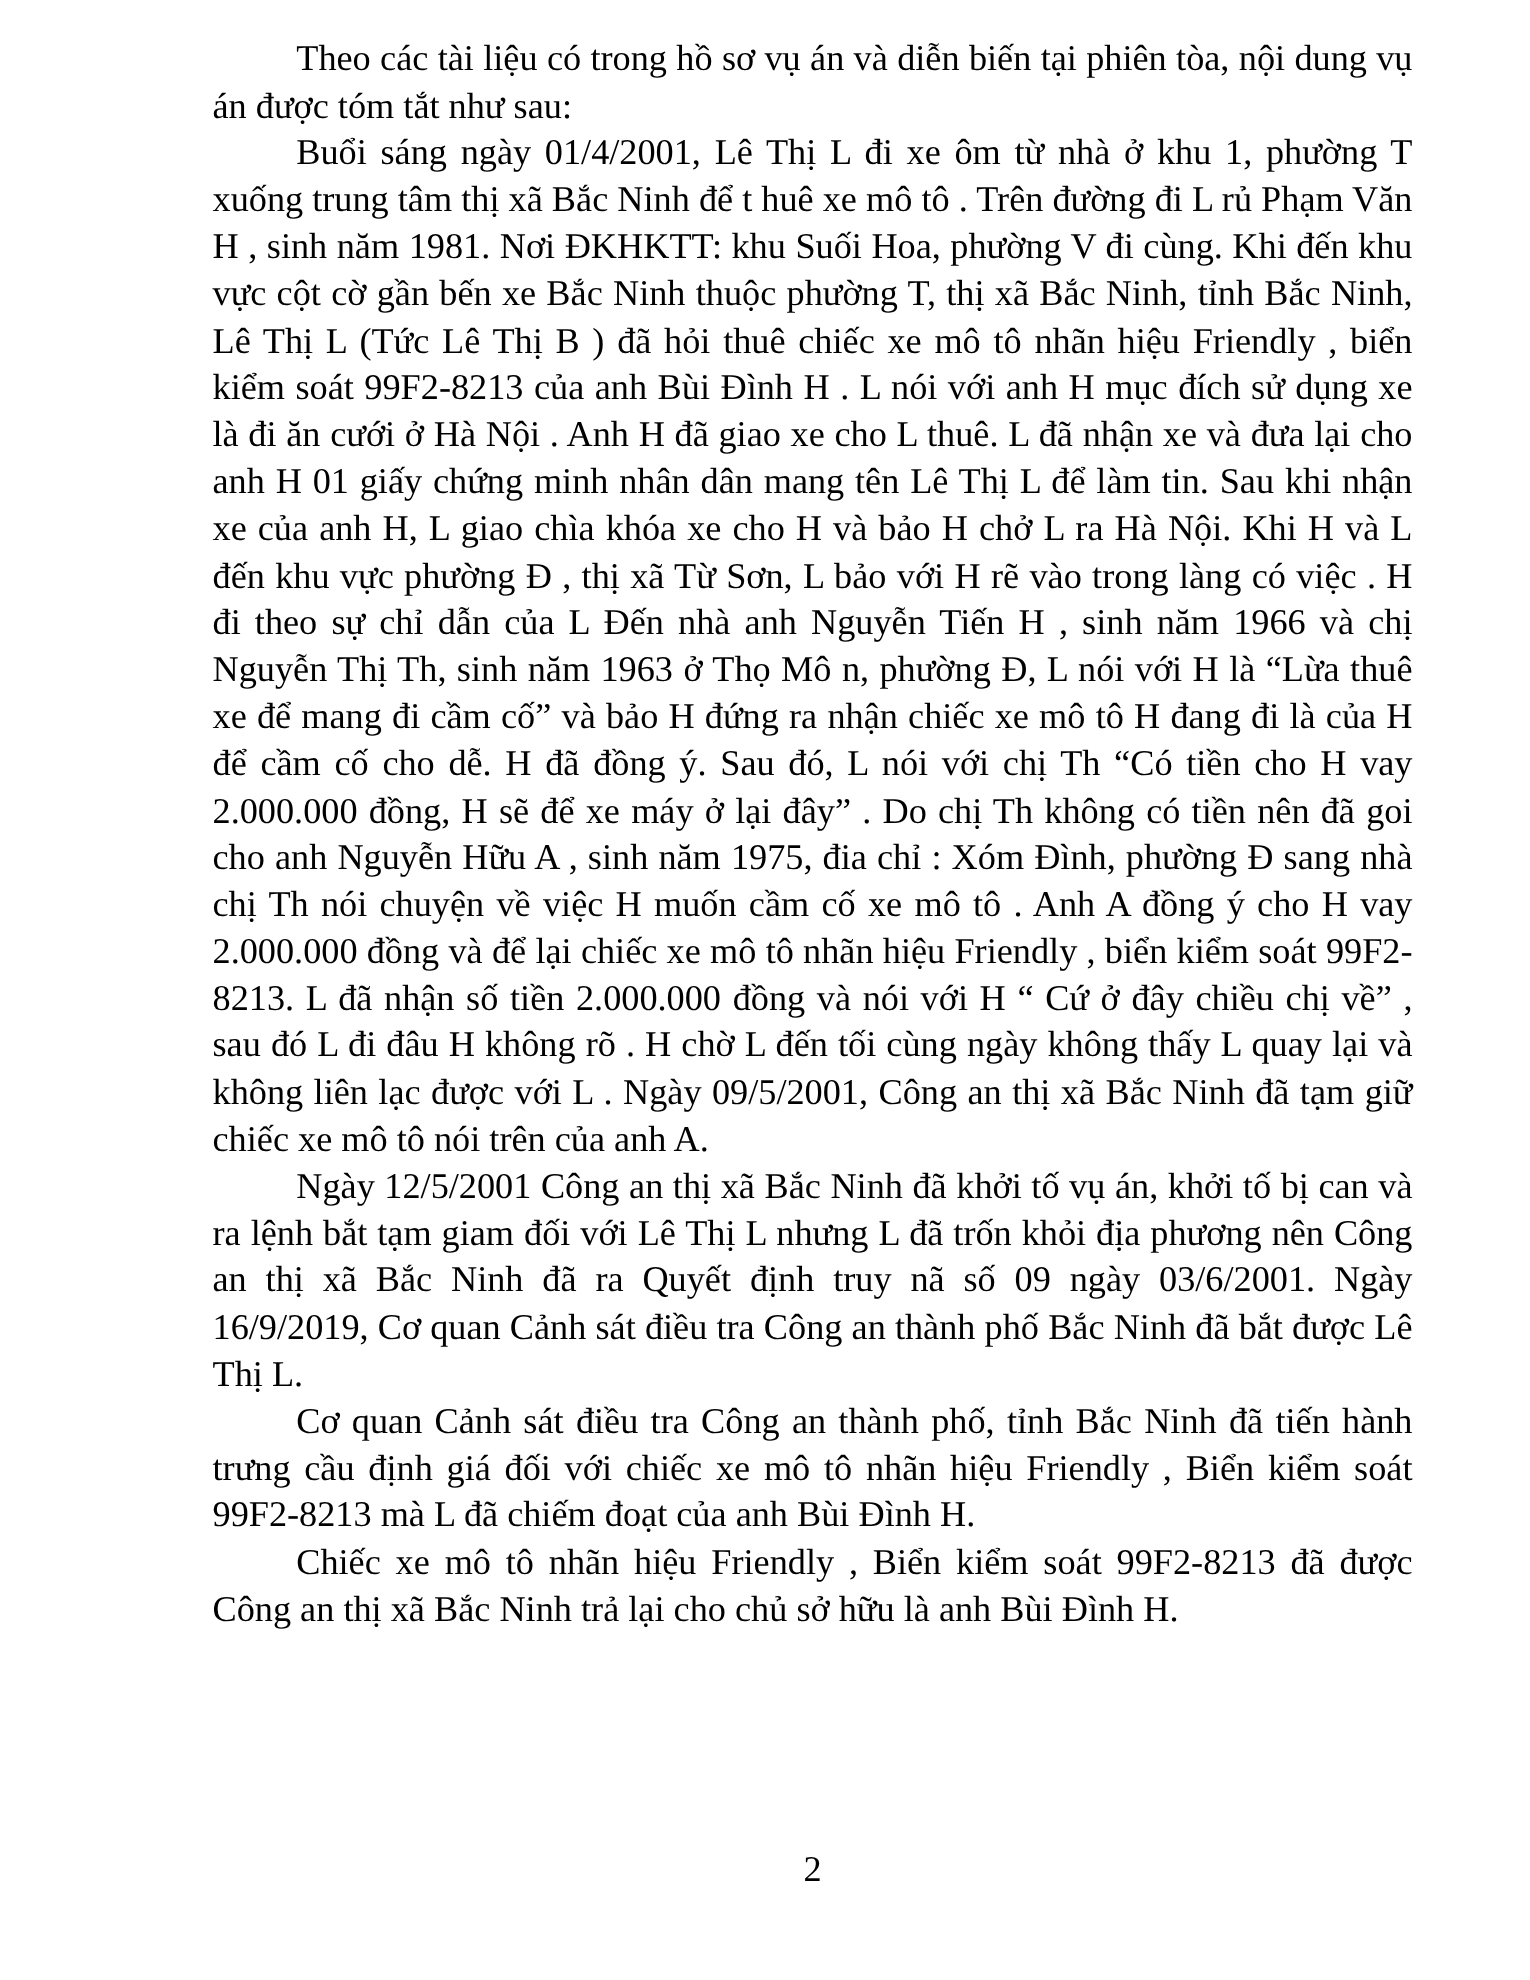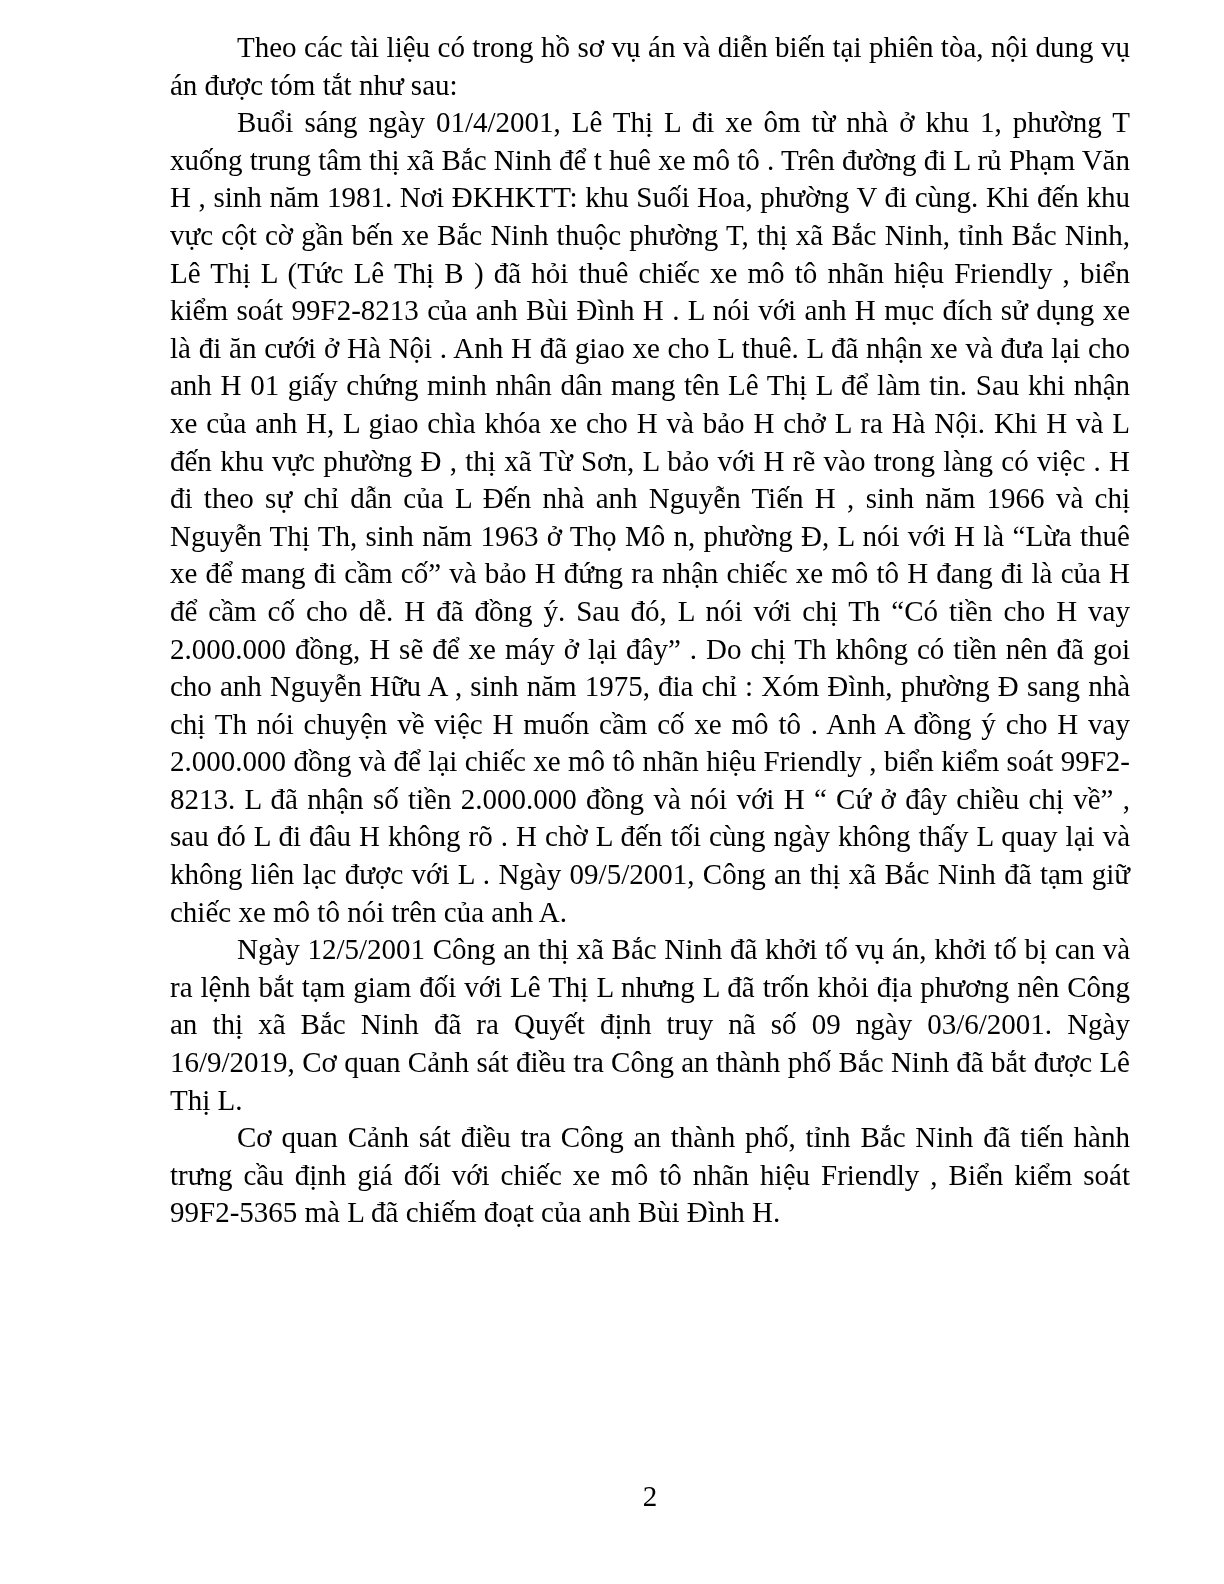--- a/index.html
+++ b/index.html
@@ -41,16 +41,17 @@
   }
 </style>
 </head>
 <body>
 
 <div class="page">
   <div class="doc-body">
     <p>Theo các tài liệu có trong hồ sơ vụ án và diễn biến tại phiên tòa, nội dung vụ án được tóm tắt như sau:</p>
     <p>Buổi sáng ngày 01/4/2001, Lê Thị L đi xe ôm từ nhà ở khu 1, phường T xuống trung tâm thị xã Bắc Ninh để t huê xe mô tô . Trên đường đi L rủ Phạm Văn H , sinh năm 1981. Nơi ĐKHKTT: khu Suối Hoa, phường V đi cùng. Khi đến khu vực cột cờ gần bến xe Bắc Ninh thuộc phường T, thị xã Bắc Ninh, tỉnh Bắc Ninh, Lê Thị L (Tức Lê Thị B ) đã hỏi thuê chiếc xe mô tô nhãn hiệu Friendly , biển kiểm soát 99F2-8213 của anh Bùi Đình H . L nói với anh H mục đích sử dụng xe là đi ăn cưới ở Hà Nội . Anh H đã giao xe cho L thuê. L đã nhận xe và đưa lại cho anh H 01 giấy chứng minh nhân dân mang tên Lê Thị L để làm tin. Sau khi nhận xe của anh H, L giao chìa khóa xe cho H và bảo H chở L ra Hà Nội. Khi H và L đến khu vực phường Đ , thị xã Từ Sơn, L bảo với H rẽ vào trong làng có việc . H đi theo sự chỉ dẫn của L Đến nhà anh Nguyễn Tiến H , sinh năm 1966 và chị Nguyễn Thị Th, sinh năm 1963 ở Thọ Mô n, phường Đ, L nói với H là “Lừa thuê xe để mang đi cầm cố” và bảo H đứng ra nhận chiếc xe mô tô H đang đi là của H để cầm cố cho dễ. H đã đồng ý. Sau đó, L nói với chị Th “Có tiền cho H vay 2.000.000 đồng, H sẽ để xe máy ở lại đây” . Do chị Th không có tiền nên đã goi cho anh Nguyễn Hữu A , sinh năm 1975, đia chỉ : Xóm Đình, phường Đ sang nhà chị Th nói chuyện về việc H muốn cầm cố xe mô tô . Anh A đồng ý cho H vay 2.000.000 đồng và để lại chiếc xe mô tô nhãn hiệu Friendly , biển kiểm soát 99F2-8213. L đã nhận số tiền 2.000.000 đồng và nói với H “ Cứ ở đây chiều chị về” , sau đó L đi đâu H không rõ . H chờ L đến tối cùng ngày không thấy L quay lại và không liên lạc được với L . Ngày 09/5/2001, Công an thị xã Bắc Ninh đã tạm giữ chiếc xe mô tô nói trên của anh A.</p>
     <p>Ngày 12/5/2001 Công an thị xã Bắc Ninh đã khởi tố vụ án, khởi tố bị can và ra lệnh bắt tạm giam đối với Lê Thị L nhưng L đã trốn khỏi địa phương nên Công an thị xã Bắc Ninh đã ra Quyết định truy nã số 09 ngày 03/6/2001. Ngày 16/9/2019, Cơ quan Cảnh sát điều tra Công an thành phố Bắc Ninh đã bắt được Lê Thị L.</p>
-    <p>Cơ quan Cảnh sát điều tra Công an thành phố, tỉnh Bắc Ninh đã tiến hành trưng cầu định giá đối với chiếc xe mô tô nhãn hiệu Friendly , Biển kiểm soát 99F2-5365 mà L đã chiếm đoạt của anh Bùi Đình H.</p>
+    <p>Cơ quan Cảnh sát điều tra Công an thành phố, tỉnh Bắc Ninh đã tiến hành trưng cầu định giá đối với chiếc xe mô tô nhãn hiệu Friendly , Biển kiểm soát 99F2-8213 mà L đã chiếm đoạt của anh Bùi Đình H.</p>
+    <p>Chiếc xe mô tô nhãn hiệu Friendly , Biển kiểm soát 99F2-8213 đã được Công an thị xã Bắc Ninh trả lại cho chủ sở hữu là anh Bùi Đình H.</p>
   </div>
   <div class="page-number">2</div>
 </div>
 
 </body></html>

